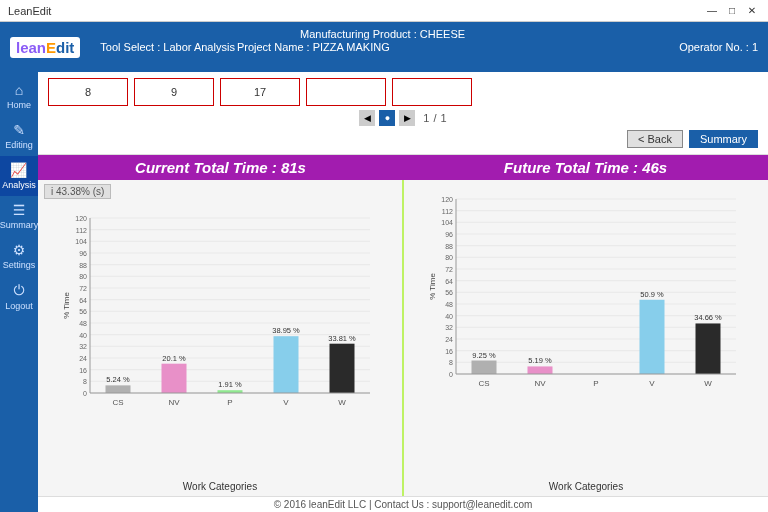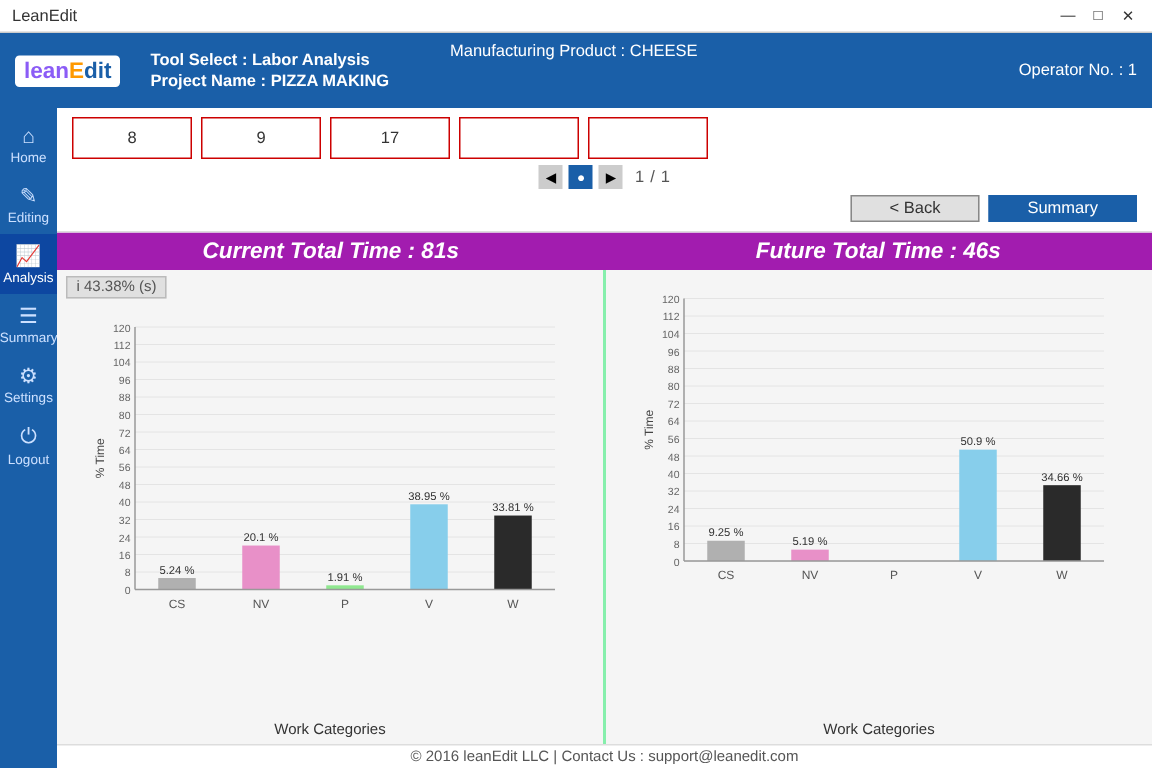--- a/index.html
+++ b/index.html
@@ -131,21 +131,21 @@
       font-size: 9px;
     }
     .page-btn.active-page { background: #1a5fa8; color: #fff; }
     .nav-actions {
       display: flex;
       justify-content: flex-end;
       gap: 6px;
       padding: 4px 0 2px 0;
     }
     .nav-btn {
-      padding: 2px 25px;
+      padding: 2px 10px;
       font-size: 11px;
       cursor: pointer;
       border: 1px solid #888;
       background: #e0e0e0;
       color: #333;
     }
     .nav-btn.primary { background: #1a5fa8; color: #fff; border-color: #1a5fa8; }
 
     
     #charts-section {
@@ -165,21 +165,21 @@
     .chart-header-cell {
       flex: 1;
       text-align: center;
       padding: 4px 0;
     }
 
     #charts-body {
       flex: 1;
       display: flex;
       overflow: hidden;
-      background: #86efac;
+      background: #bef264;
       gap: 2px;
     }
     .chart-pane {
       flex: 1;
       background: #f5f5f5;
       display: flex;
       flex-direction: column;
       padding: 4px 6px;
       position: relative;
     }
@@ -235,21 +235,21 @@
 </div>
 
 <div id="app">
 
   <div id="header">
     <div id="logo-area">
       <div style="background:#fff; padding:2px 6px; border-radius:3px;">
         <span style="color:#8b5cf6; font-weight:900; font-size:15px;">lean</span><span style="color:#f90; font-weight:900; font-size:15px;">E</span><span style="color:#1a5fa8; font-weight:900; font-size:15px;">dit</span>
       </div>
     </div>
-    <div style="display:flex; flex-direction:column; gap:2px; flex:1;font-weight:bold;">
+    <div style="display:flex; flex-direction:row; gap:2px; flex:1;">
       <span class="header-info">Tool Select : Labor Analysis</span>
       <span class="header-info">Project Name : PIZZA MAKING</span>
     </div>
     <span class="header-info" style="position:absolute; left:300px; top:28px;">Manufacturing Product : CHEESE</span>
     <span class="header-info" style="margin-left:auto;">Operator No. : 1</span>
   </div>
 
   <div id="content-area">
 
     <div id="sidebar">

